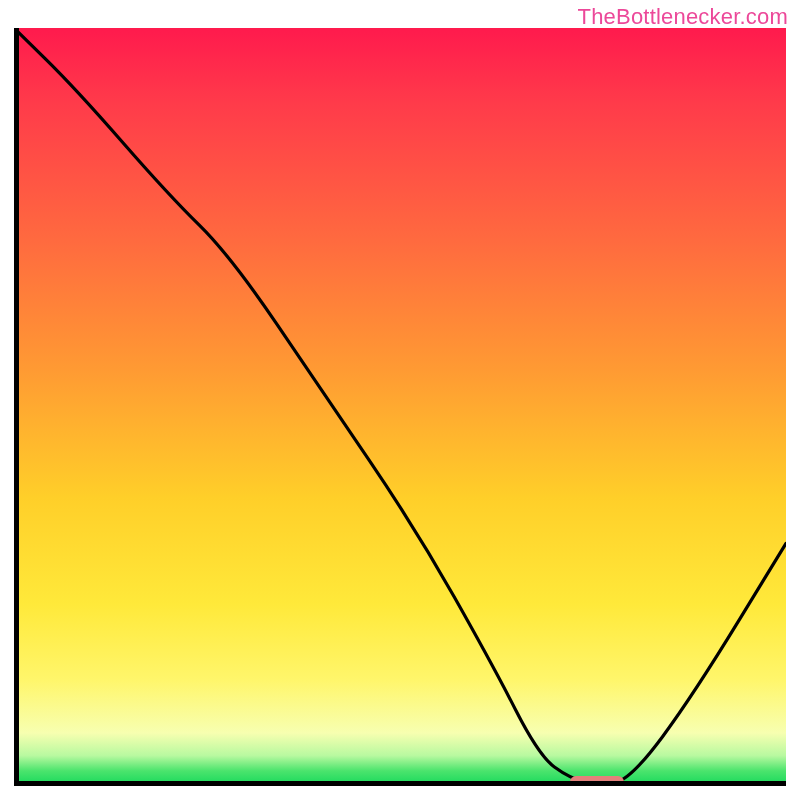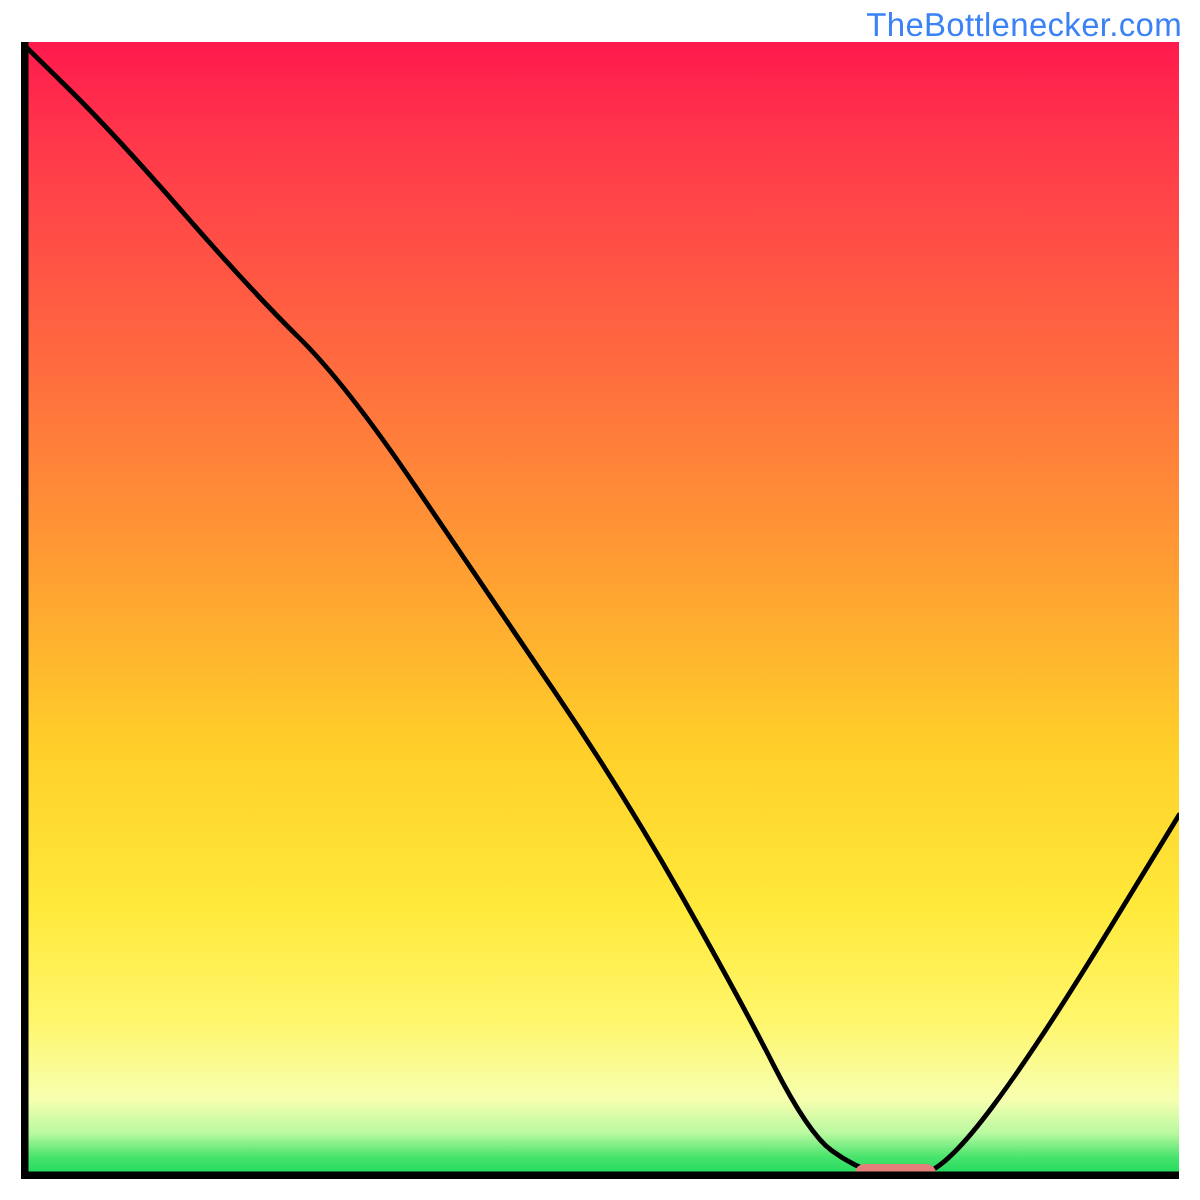--- a/index.html
+++ b/index.html
@@ -75,21 +75,21 @@
     height: 12px;
     border-radius: 6px;
     background: #e4807b;
   }
   .watermark {
     position: absolute;
     top: 4px;
     right: 12px;
     font-size: 22px;
     font-weight: 500;
-    color: #3b82f6;
+    color: #ec4899;
     letter-spacing: 0.2px;
   }
 </style>
 </head>
 <body>
 
 <div class="container">
 
   <div class="watermark">TheBottlenecker.com</div>
 

